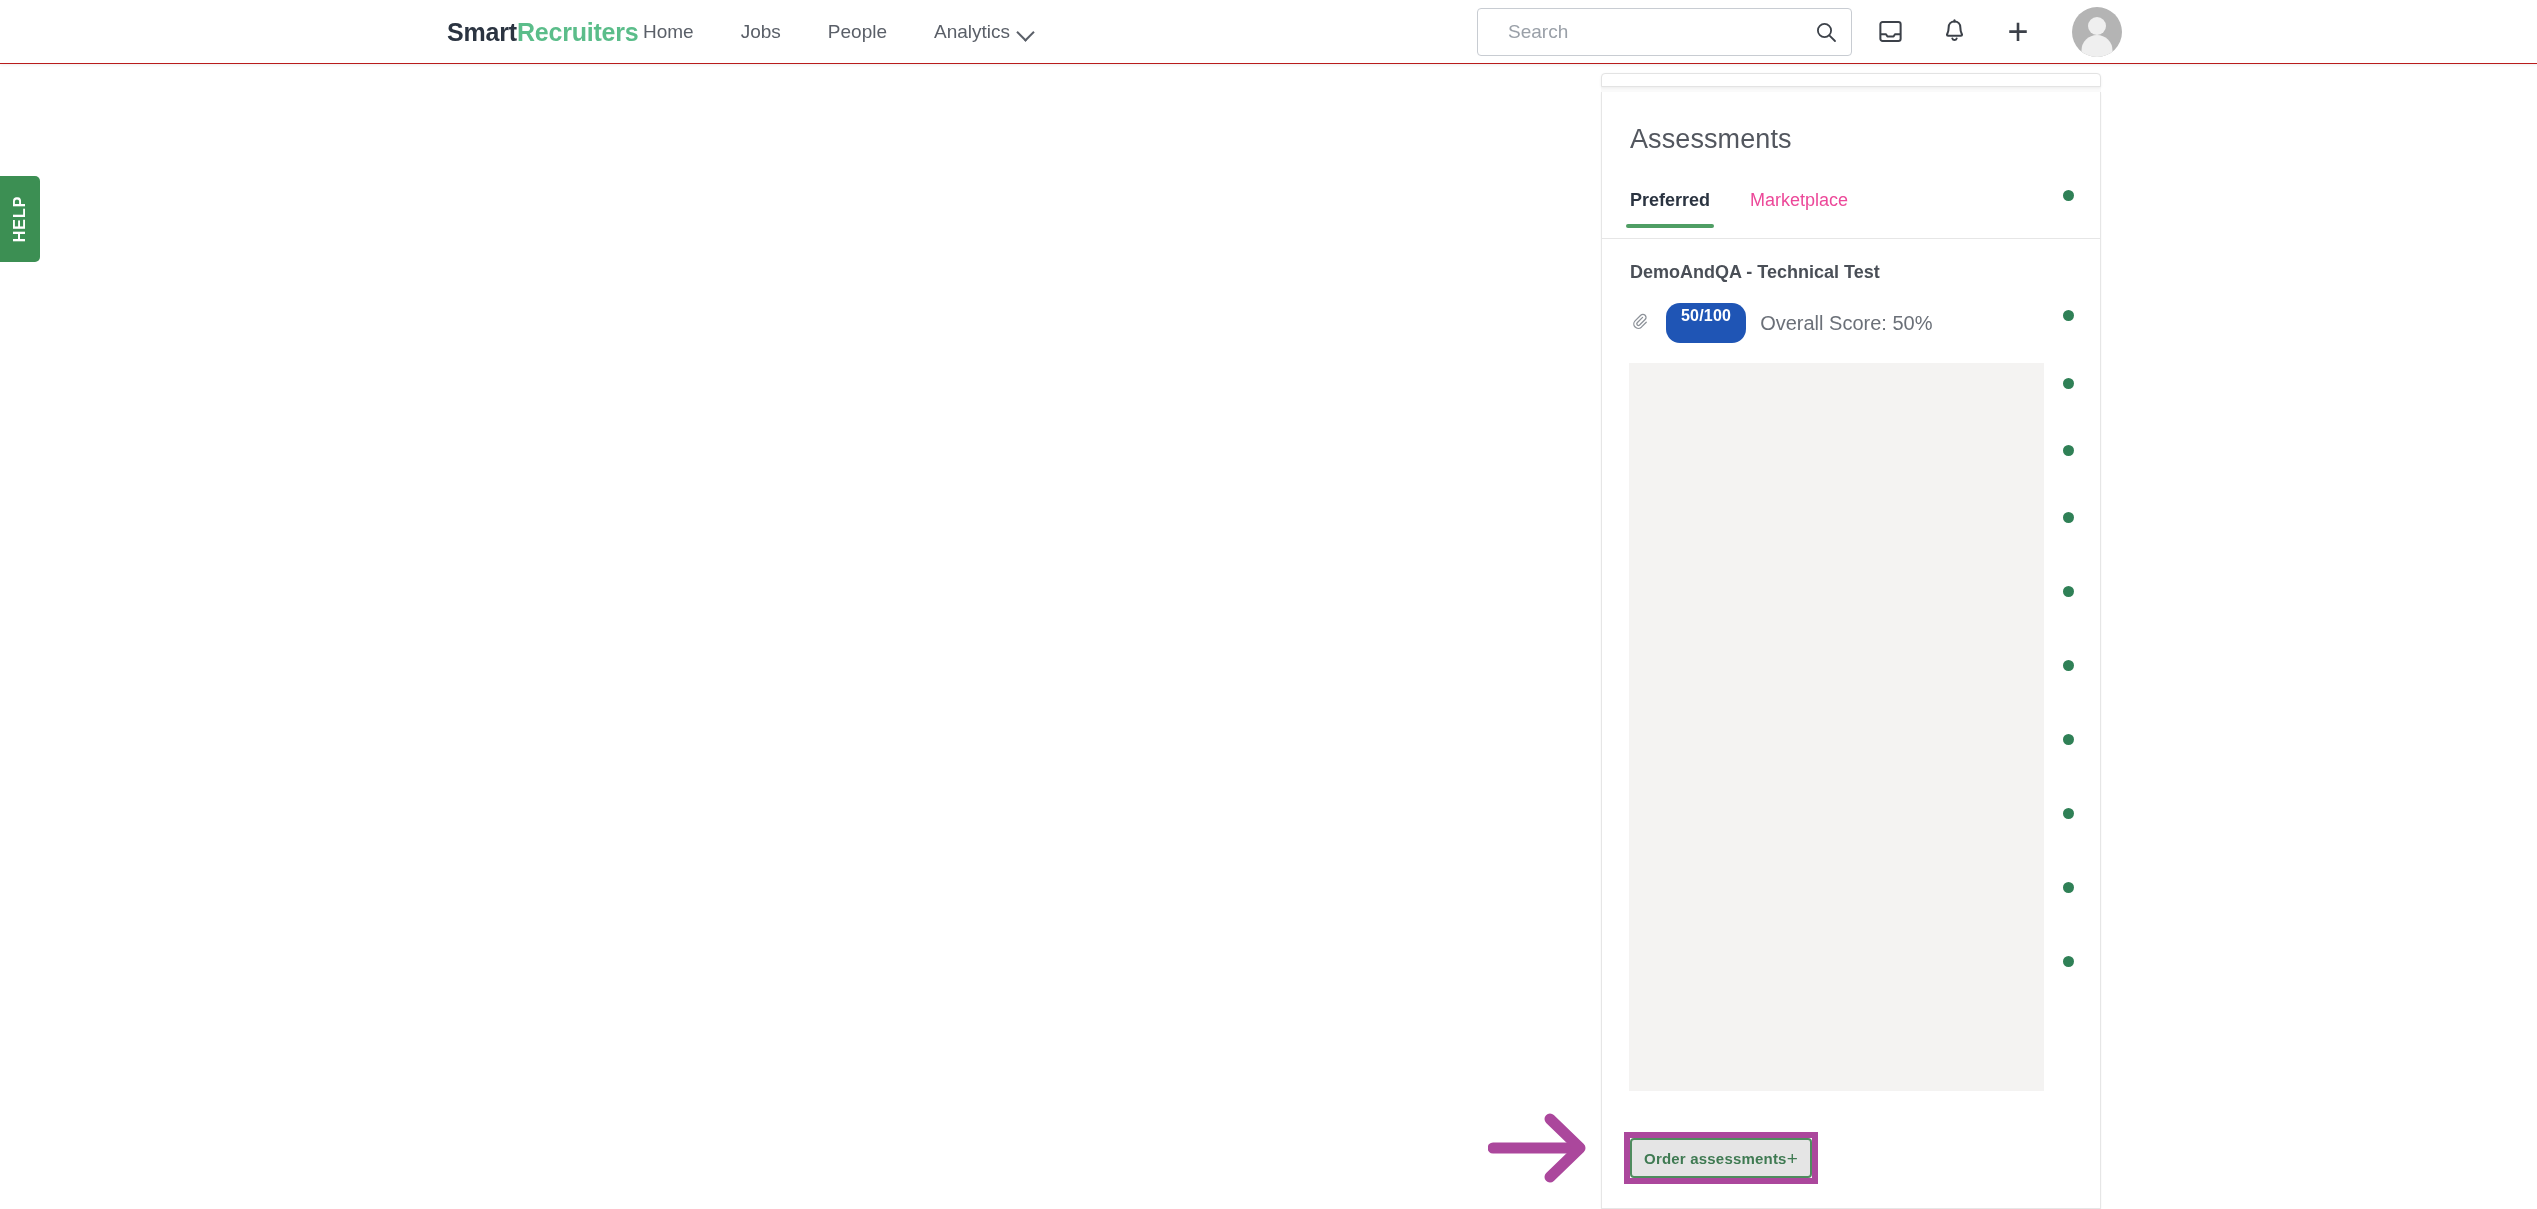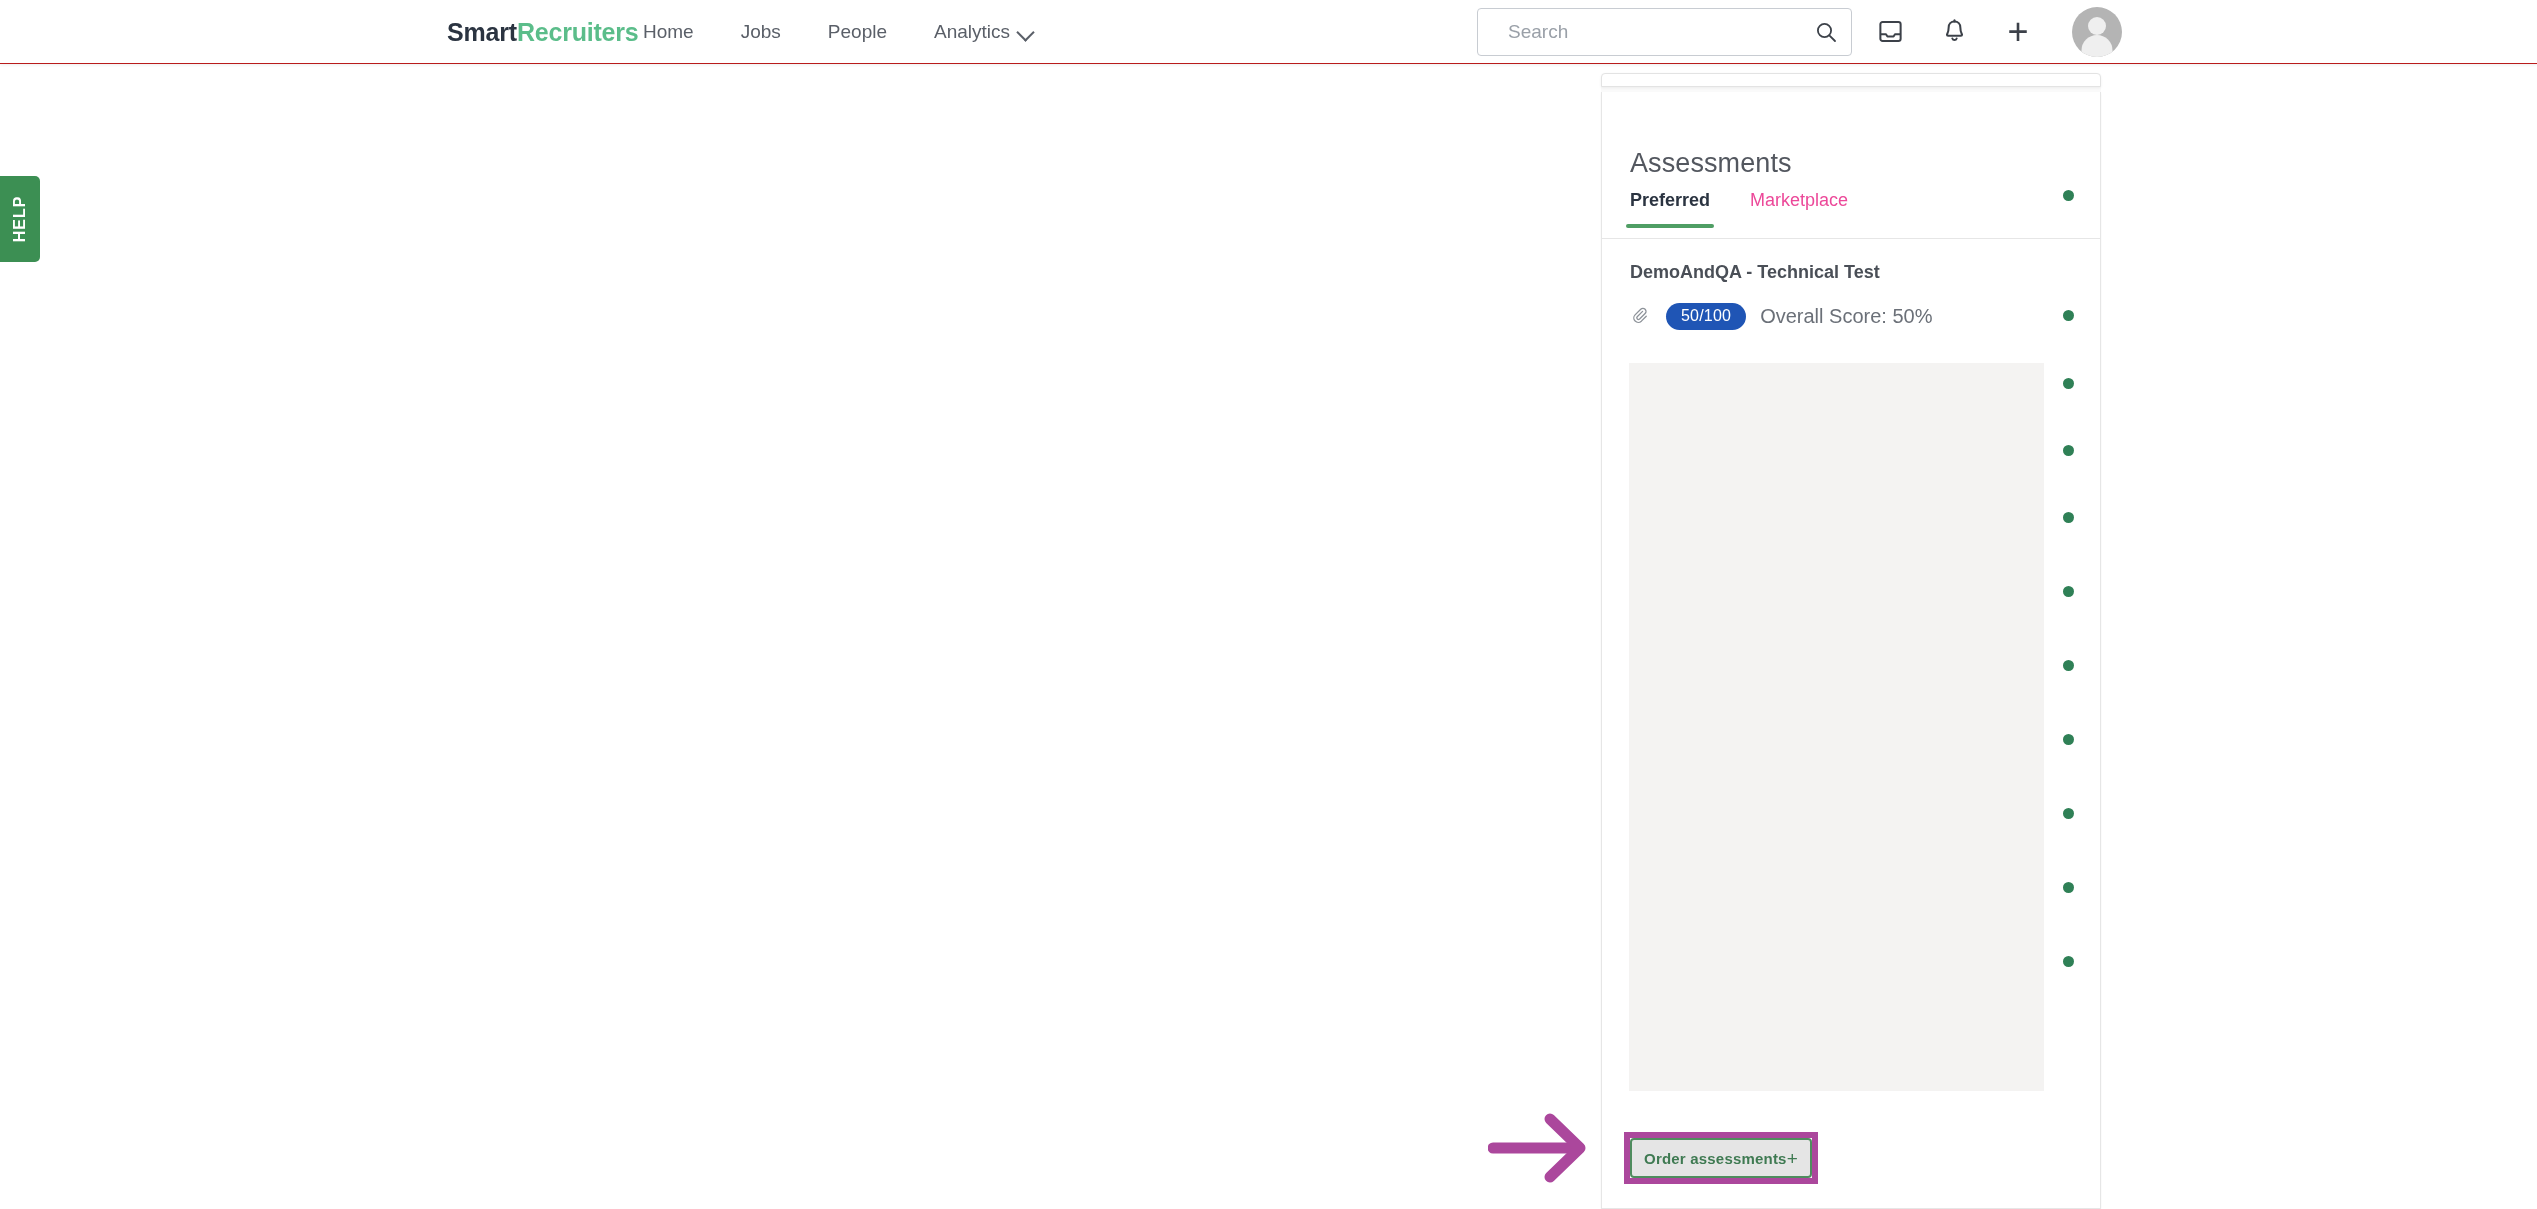--- a/index.html
+++ b/index.html
@@ -216,21 +216,20 @@
     box-shadow: 0 1px 2px rgba(0,0,0,0.05);
   }
 
   .assess-title {
     position: absolute;
     left: 28px; top: 32px;
     font-size: 27px;
     color: #53575f;
     font-weight: normal;
     letter-spacing: 0.1px;
-    margin-top: 24px;
   }
 
   .tabs {
     position: absolute;
     left: 0; top: 98px;
     width: 100%;
     height: 49px;
     border-bottom: 1px solid #e6e6e6;
     display: flex;
     align-items: flex-start;
@@ -284,23 +283,23 @@
   .clip-icon {
     width: 22px; height: 22px;
     display: flex; align-items: center; justify-content: center;
     color: #8d9299;
     cursor: pointer;
   }
   .score-badge {
     background: #1f55b5;
     color: #ffffff;
     font-size: 16px;
-    font-weight: normal;
+    font-weight: bold;
     border-radius: 14px;
-    padding: 5px 15px 6px;
+    padding: 5px 15px 19px;
     line-height: 1;
     letter-spacing: 0.2px;
   }
   .score-text {
     font-size: 20px;
     color: #6b7078;
     white-space: nowrap;
   }
 
   

